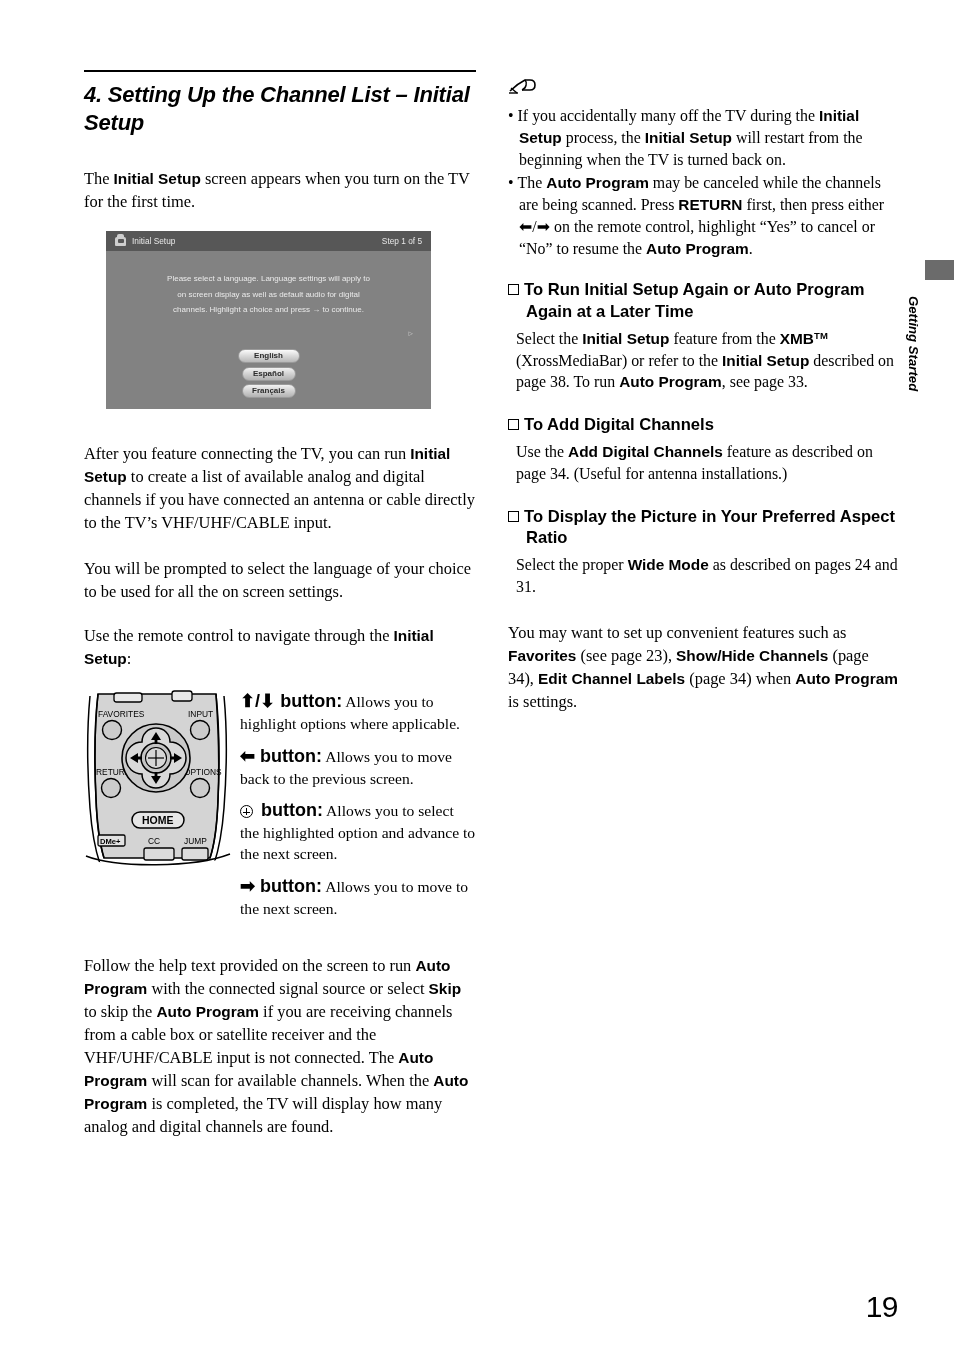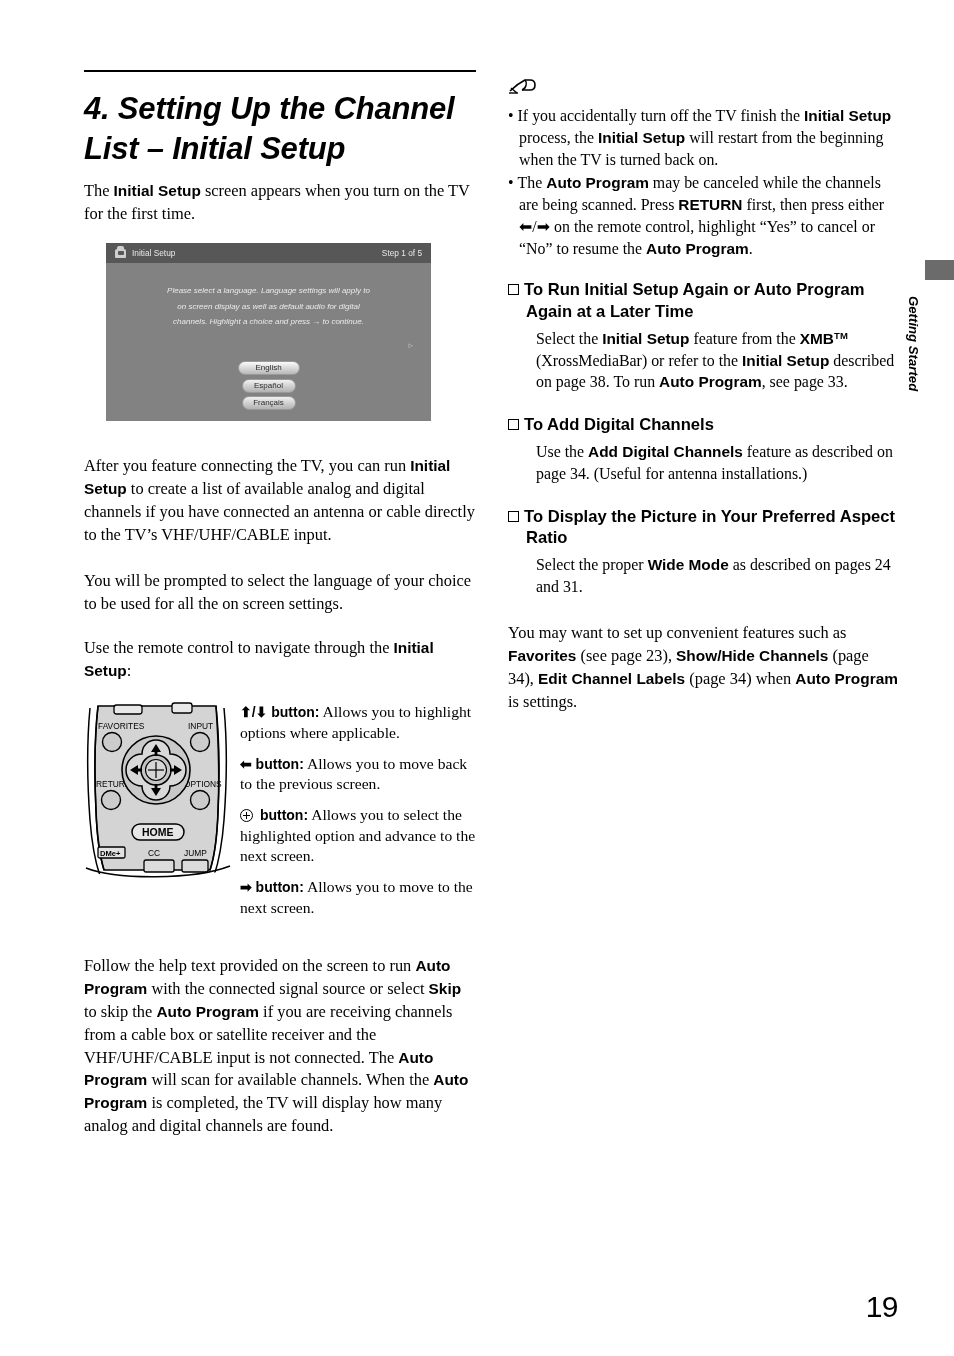--- a/index.html
+++ b/index.html
@@ -18,26 +18,26 @@
 
   
   .col-left  { position: absolute; left: 84px;  top: 70px; width: 392px; }
   .col-right { position: absolute; left: 508px; top: 78px; width: 390px; }
 
   
   .chapter-title {
     font-family: "Liberation Sans", sans-serif;
     font-weight: bold;
     font-style: italic;
-    font-size: 31px;
+    font-size: 22px;
     line-height: 1.28;
     letter-spacing: -0.2px;
-    margin: 0 0 12px 0;
+    margin: 0 0 31px 0;
     border-top: 2.2px solid #000;
-    padding-top: 17px;
+    padding-top: 9px;
   }
 
   p { margin: 0 0 17px 0; font-size: 16.4px; line-height: 1.40; text-align: left; }
   p:last-child { margin-bottom: 0; }
   b, .b { font-family: "Liberation Sans", sans-serif; font-weight: bold; font-size: 15.4px; }
 
   
   .tvshot {
     position: relative;
     width: 325px; height: 178px;
@@ -60,49 +60,50 @@
     width: 7px; height: 3px; background: #cfcfcf; border-radius: 2px 2px 0 0;
   }
   .tv-icon::after {
     content: ""; position: absolute; left: 2.5px; top: 2.5px;
     width: 6px; height: 4px; background: #575757; border-radius: 1px;
   }
   .tv-step { margin-left: auto; font-size: 8.3px; }
   .tv-body { position: relative; height: 158px; }
   .tv-msg {
     text-align: center; color: #eaeaea; font-size: 8.0px;
-    line-height: 1.95; padding-top: 20px; font-style: italic;
+    line-height: 1.95; padding-top: 20px;
   }
   .tv-cursor {
     position: absolute; right: 18px; top: 78px;
     color: #bdbdbd; font-size: 9px; line-height: 1;
   }
   .tv-langs {
     position: absolute; left: 0; right: 0; top: 98px;
     display: flex; flex-direction: column; align-items: center; gap: 3.5px;
   }
   .lang-pill {
     min-width: 54px; padding: 1px 9px 2px 9px;
     border-radius: 9px; text-align: center;
     font-size: 8.0px; color: #2b2b2b;
     background: linear-gradient(to bottom, #f2f2f2 0%, #d2d2d2 48%, #b2b2b2 100%);
     border: 0.6px solid #9a9a9a;
+    font-weight: bold;
   }
   .lang-pill.selected {
     background: linear-gradient(to bottom, #fbfbfb 0%, #dcdcdc 45%, #b8b8b8 100%);
     min-width: 62px;
   }
 
   
   .remote-block { display: flex; margin-top: 10px; }
   .remote-wrap { width: 150px; flex: 0 0 150px; }
   .btn-list { flex: 1 1 auto; padding-left: 6px; padding-top: 2px; }
   .btn-entry { margin-bottom: 10px; font-size: 15.6px; line-height: 1.33; }
   .btn-entry .hdr {
-    font-family: "Liberation Sans", sans-serif; font-weight: bold; font-size: 14px;
+    font-family: "Liberation Sans", sans-serif; font-weight: bold; font-size: 18px;
   }
   .glyph-ring {
     display: inline-block; width: 13px; height: 13px; border: 1.3px solid #000;
     border-radius: 50%; position: relative; vertical-align: -2px; margin-right: 3px;
   }
   .glyph-ring::before, .glyph-ring::after {
     content: ""; position: absolute; background: #000;
   }
   .glyph-ring::before { left: 2px; top: 5.2px; width: 7px; height: 1.3px; }
   .glyph-ring::after  { top: 2px; left: 5.2px; height: 7px; width: 1.3px; }
@@ -116,21 +117,21 @@
   }
   ul.notes li::before { content: "\2022"; margin-right: 4px; }
   .sec-head {
     font-family: "Liberation Sans", sans-serif; font-weight: bold;
     font-size: 16.6px; line-height: 1.30; margin: 0 0 5px 0;
     padding-left: 18px; text-indent: -18px;
   }
   .sq { display: inline-block; width: 11px; height: 11px;
         border: 1.6px solid #000; margin-right: 5px; vertical-align: 0px; }
   .sec-body {
-    font-size: 15.9px; line-height: 1.38; margin: 0 0 21px 28px;
+    font-size: 15.9px; line-height: 1.38; margin: 0 0 21px 8px;
   }
   .sec-body.last { margin-bottom: 24px; }
   .sup { font-size: 9.5px; vertical-align: 5px; letter-spacing: 0.2px;
          font-family: "Liberation Sans", sans-serif; font-weight: bold; }
 
   
   .side-tab {
     position: absolute; left: 925px; top: 260px; width: 29px; height: 20px;
     background: #6b6b6b;
   }
@@ -282,21 +283,21 @@
     <div class="note-icon">
       <svg width="30" height="18" viewBox="0 0 30 18">
         <path d="M2 13 C6 9 11 5 17 2 L22 2 C25 2 27 4 27 7 C27 10 25 12 22 12 L14 12" fill="none" stroke="#000" stroke-width="1.6"></path>
         <path d="M17 2 C19 4 19 10 14 12" fill="none" stroke="#000" stroke-width="1.4"></path>
         <line x1="3" y1="10" x2="9" y2="15" stroke="#000" stroke-width="1.4"></line>
         <line x1="1" y1="15" x2="10" y2="15" stroke="#000" stroke-width="1.4"></line>
       </svg>
     </div>
 
     <ul class="notes">
-      <li><span>If you accidentally turn off the TV finish the </span><span class="b">Initial Setup</span><span> process, the </span><span class="b">Initial Setup</span><span> will restart from the beginning when the TV is turned back on.</span></li>
+      <li><span>If you accidentally many off the TV during the </span><span class="b">Initial Setup</span><span> process, the </span><span class="b">Initial Setup</span><span> will restart from the beginning when the TV is turned back on.</span></li>
       <li><span>The </span><span class="b">Auto Program</span><span> may be canceled while the channels are being scanned. Press </span><span class="b">RETURN</span><span> first, then press either ⬅/➡ on the remote control, highlight “Yes” to cancel or “No” to resume the </span><span class="b">Auto Program</span><span>.</span></li>
     </ul>
 
     <div>
       <div class="sec-head"><span class="sq"></span><span>To Run Initial Setup Again or Auto Program Again at a Later Time</span></div>
       <div class="sec-body"><span>Select the </span><span class="b">Initial Setup</span><span> feature from the </span><span class="b">XMB</span><span class="sup">TM</span><span> (XrossMediaBar) or refer to the </span><span class="b">Initial Setup</span><span> described on page 38. To run </span><span class="b">Auto Program</span><span>, see page 33.</span></div>
     </div>
 
     <div>
       <div class="sec-head"><span class="sq"></span><span>To Add Digital Channels</span></div>

